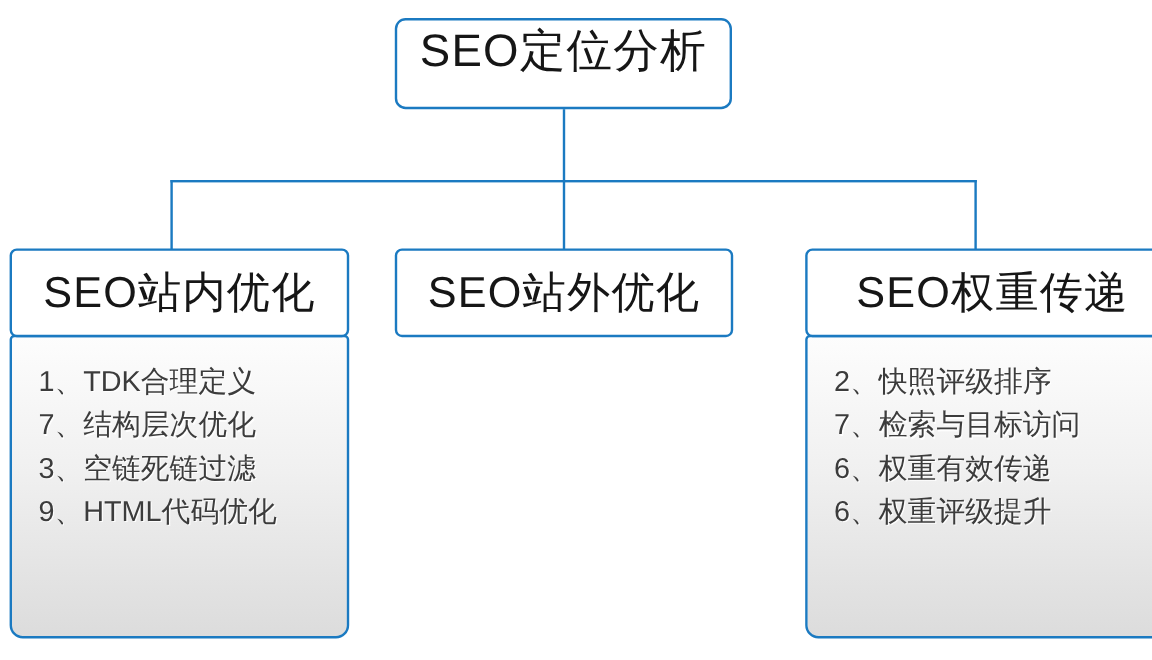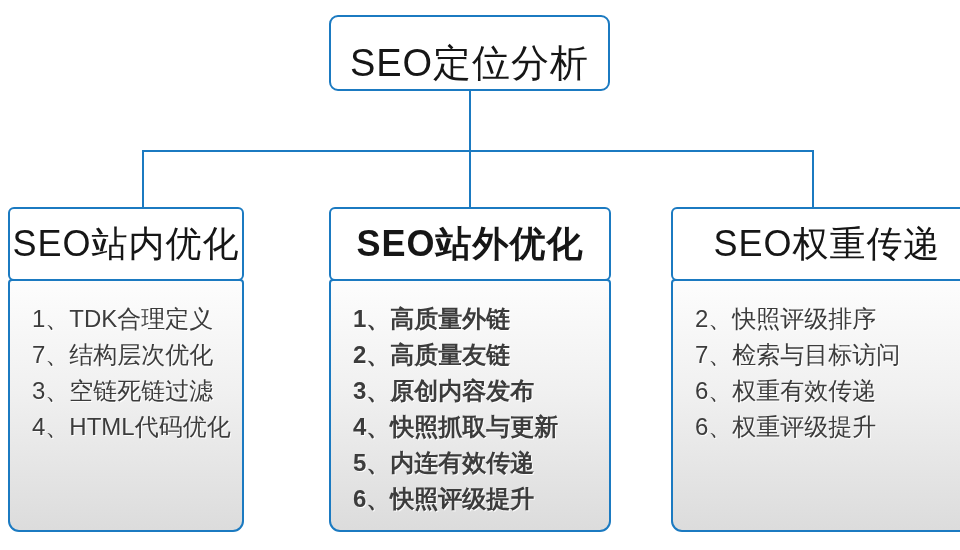--- a/index.html
+++ b/index.html
@@ -9,36 +9,36 @@
     width: 960px; height: 550px; position: relative; overflow: hidden;
   }
   .stage { position: absolute; left: 0; top: 0; width: 960px; height: 550px; }
 
   
   .root-box {
     position: absolute; left: 329px; top: 15px; width: 281px; height: 76px;
     background: #ffffff;
     border: 2px solid #1b7ac1;
     border-radius: 9px;
-    display: flex; align-items: flex-end; justify-content: center;
+    display: flex; align-items: flex-start; justify-content: center;
     font-size: 38px; color: #161616; letter-spacing: 1px;
   }
 
   
   .line { position: absolute; background: #1b7ac1; }
   .line.v-root   { left: 469px; top: 91px;  width: 2px;  height: 60px; }
   .line.h-main   { left: 142px; top: 150px; width: 672px; height: 2px; }
   .line.v-left   { left: 142px; top: 150px; width: 2px; height: 58px; }
   .line.v-mid    { left: 469px; top: 150px; width: 2px; height: 58px; }
   .line.v-right  { left: 812px; top: 150px; width: 2px; height: 58px; }
 
   
-  .branch { position: absolute; top: 207px; width: 236px; }
+  .branch { position: absolute; top: 207px; width: 283px; }
   .branch.b1 { left: 8px; }
-  .branch.b2 { left: 329px; width: 282px; font-weight: bold; }
+  .branch.b2 { left: 329px; width: 282px; }
   .branch.b3 { left: 671px; width: 312px; }
 
   .branch-header {
     position: relative; z-index: 2;
     height: 74px;
     background: #ffffff;
     border: 2px solid #1b7ac1;
     border-radius: 6px;
     display: flex; align-items: center; justify-content: center;
     font-size: 36px; color: #161616; letter-spacing: 1px;
@@ -76,36 +76,28 @@
   <div class="line v-right"></div>
 
   <div class="branch b1">
     <div class="branch-header">
       <span>SEO站内优化</span>
     </div>
     <ul class="branch-list">
       <li>1、TDK合理定义</li>
       <li>7、结构层次优化</li>
       <li>3、空链死链过滤</li>
-      <li>4、HTML代码优化</li>
+      <li>9、HTML代码优化</li>
     </ul>
   </div>
 
   <div class="branch b2">
     <div class="branch-header">
       <span>SEO站外优化</span>
     </div>
-    <ul class="branch-list">
-      <li>1、高质量外链</li>
-      <li>2、高质量友链</li>
-      <li>3、原创内容发布</li>
-      <li>4、快照抓取与更新</li>
-      <li>5、内连有效传递</li>
-      <li>6、快照评级提升</li>
-    </ul>
   </div>
 
   <div class="branch b3">
     <div class="branch-header">
       <span>SEO权重传递</span>
     </div>
     <ul class="branch-list">
       <li>2、快照评级排序</li>
       <li>7、检索与目标访问</li>
       <li>6、权重有效传递</li>

